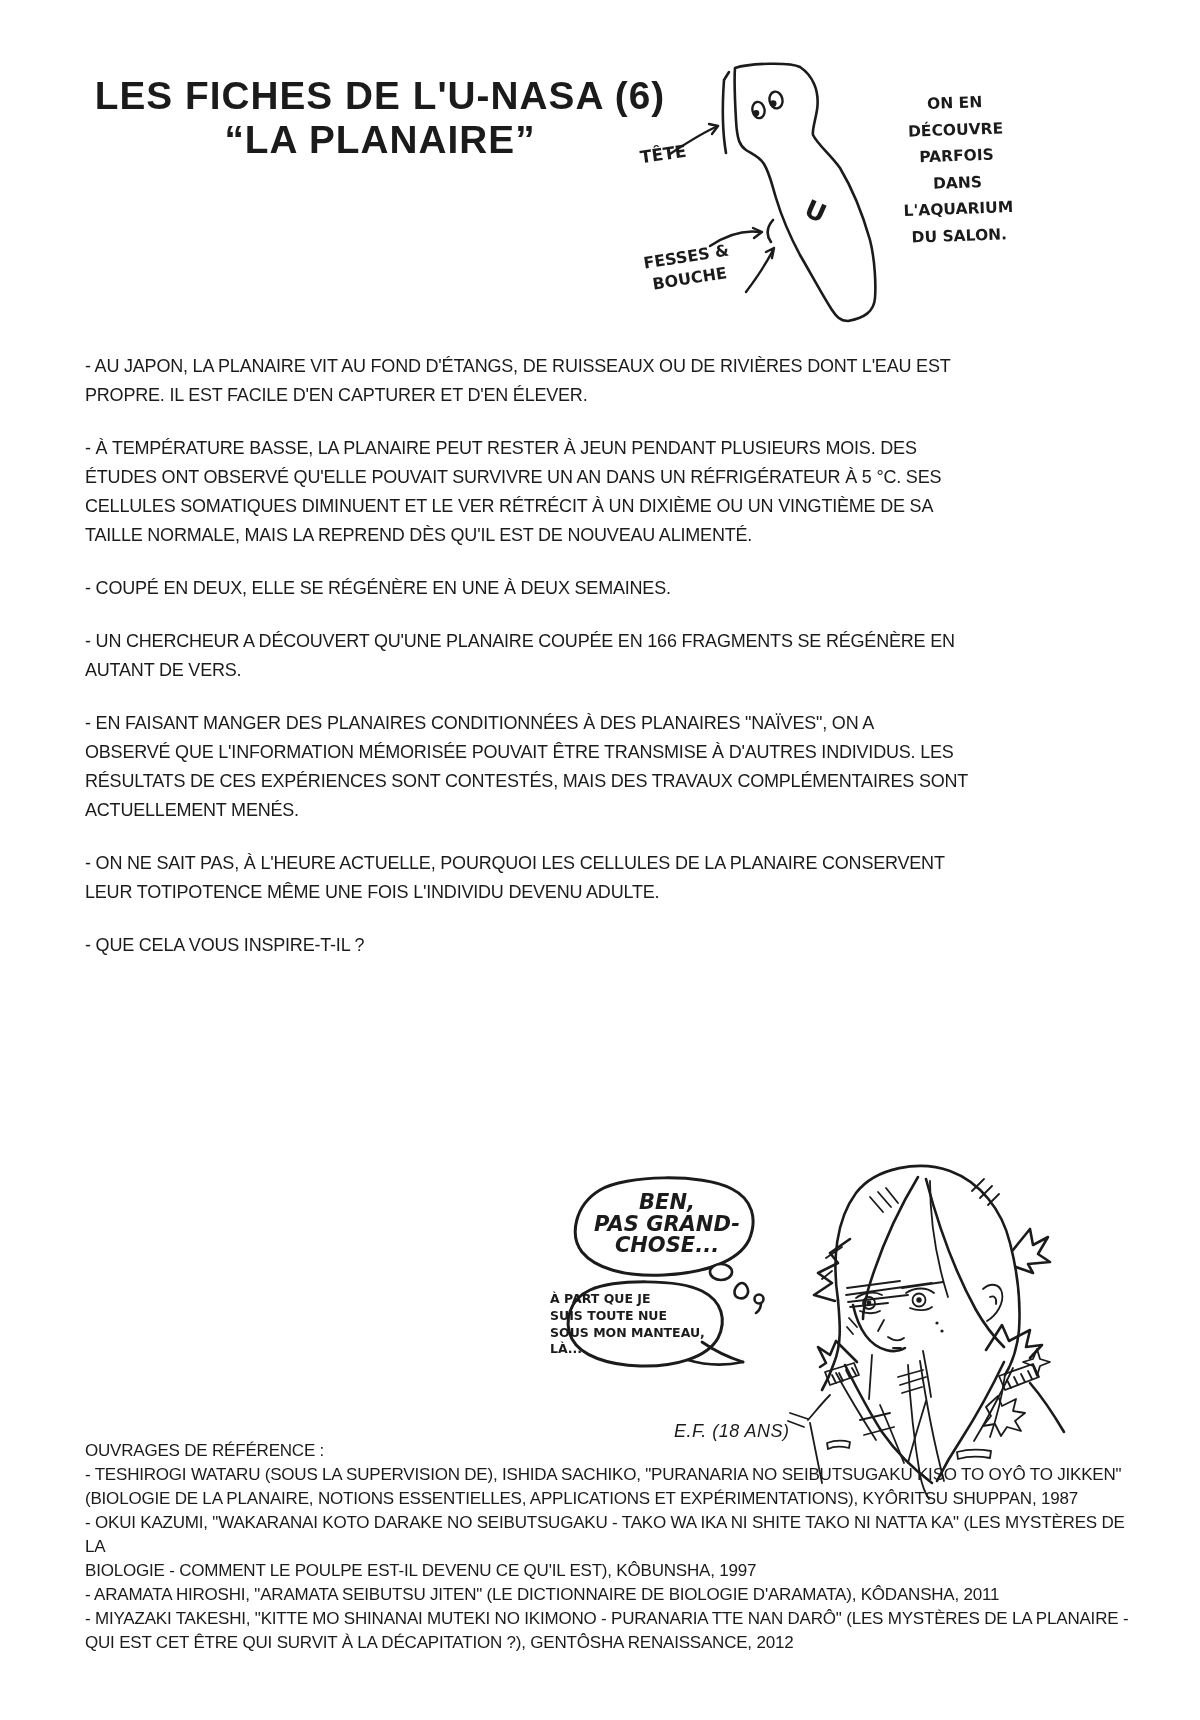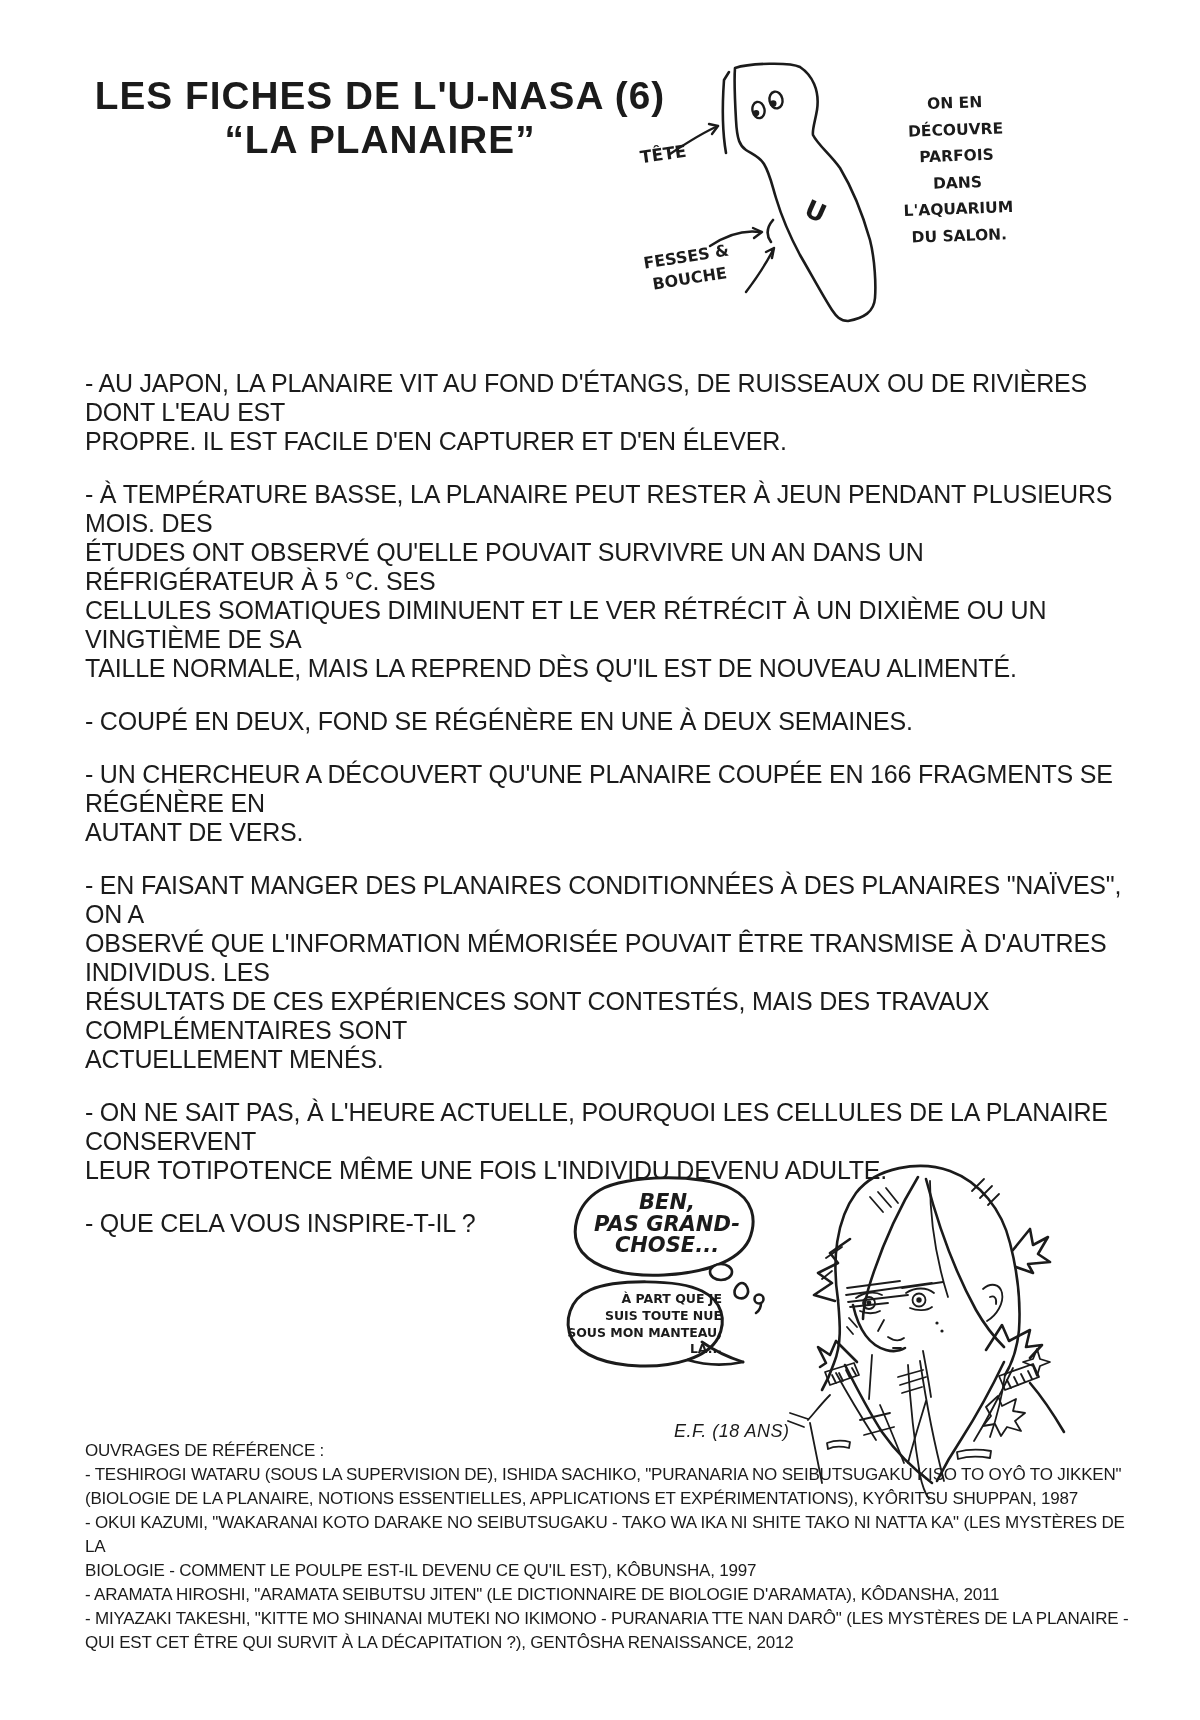--- a/index.html
+++ b/index.html
@@ -16,28 +16,28 @@
     font-weight:700;font-size:38px;line-height:44px;letter-spacing:1px;
     transform:scaleX(1.02);transform-origin:center;
   }
   
   .hand{font-family:"DejaVu Sans",sans-serif;font-weight:700;}
   .lbl-tete{left:640px;top:144px;font-size:17px;transform:rotate(-8deg);}
   .lbl-fesses{left:634px;top:246px;width:108px;text-align:center;font-size:16px;line-height:22px;transform:rotate(-9deg);}
   .lbl-aqua{left:896px;top:90px;width:122px;text-align:center;font-size:15.5px;line-height:26.5px;transform:rotate(-2deg);}
   
   .copy{
-    left:85px;top:369px;width:1040px;
-    font-size:25px;line-height:29px;letter-spacing:-0.2px;
+    left:85px;top:352px;width:1040px;
+    font-size:18px;line-height:29px;letter-spacing:-0.2px;
   }
   .copy p{margin:0 0 24px 0;}
   
   .thought-text{left:588px;top:1192px;width:158px;text-align:center;
     font-size:21px;line-height:21.5px;font-style:italic;}
-  .speech-text{left:566px;top:1291px;width:156px;text-align:right;
+  .speech-text{left:550px;top:1291px;width:156px;text-align:left;
     font-size:12.5px;line-height:16.8px;}
   .ef-caption{left:674px;top:1421px;font-size:18px;font-style:italic;letter-spacing:0.5px;}
   
   .refs{left:85px;top:1439px;width:1060px;font-size:17px;line-height:24px;letter-spacing:-0.2px;}
   svg{display:block;}
   .stroke{fill:none;stroke:#1b1b1b;stroke-width:2.6;stroke-linecap:round;stroke-linejoin:round;}
   .stroke-thin{fill:none;stroke:#1b1b1b;stroke-width:1.8;stroke-linecap:round;stroke-linejoin:round;}
   .fill-ink{fill:#1b1b1b;stroke:none;}
 </style>
 </head>
@@ -99,21 +99,21 @@
 L'AQUARIUM
 DU SALON.</div>
 
 <div class="abs copy">
   <p class="preline">- AU JAPON, LA PLANAIRE VIT AU FOND D'ÉTANGS, DE RUISSEAUX OU DE RIVIÈRES DONT L'EAU EST
 PROPRE. IL EST FACILE D'EN CAPTURER ET D'EN ÉLEVER.</p>
   <p class="preline">- À TEMPÉRATURE BASSE, LA PLANAIRE PEUT RESTER À JEUN PENDANT PLUSIEURS MOIS. DES
 ÉTUDES ONT OBSERVÉ QU'ELLE POUVAIT SURVIVRE UN AN DANS UN RÉFRIGÉRATEUR À 5 °C. SES
 CELLULES SOMATIQUES DIMINUENT ET LE VER RÉTRÉCIT À UN DIXIÈME OU UN VINGTIÈME DE SA
 TAILLE NORMALE, MAIS LA REPREND DÈS QU'IL EST DE NOUVEAU ALIMENTÉ.</p>
-  <p class="preline">- COUPÉ EN DEUX, FOND SE RÉGÉNÈRE EN UNE À DEUX SEMAINES.</p>
+  <p class="preline">- COUPÉ EN DEUX, ELLE SE RÉGÉNÈRE EN UNE À DEUX SEMAINES.</p>
   <p class="preline">- UN CHERCHEUR A DÉCOUVERT QU'UNE PLANAIRE COUPÉE EN 166 FRAGMENTS SE RÉGÉNÈRE EN
 AUTANT DE VERS.</p>
   <p class="preline">- EN FAISANT MANGER DES PLANAIRES CONDITIONNÉES À DES PLANAIRES "NAÏVES", ON A
 OBSERVÉ QUE L'INFORMATION MÉMORISÉE POUVAIT ÊTRE TRANSMISE À D'AUTRES INDIVIDUS. LES
 RÉSULTATS DE CES EXPÉRIENCES SONT CONTESTÉS, MAIS DES TRAVAUX COMPLÉMENTAIRES SONT
 ACTUELLEMENT MENÉS.</p>
   <p class="preline">- ON NE SAIT PAS, À L'HEURE ACTUELLE, POURQUOI LES CELLULES DE LA PLANAIRE CONSERVENT
 LEUR TOTIPOTENCE MÊME UNE FOIS L'INDIVIDU DEVENU ADULTE.</p>
   <p class="preline">- QUE CELA VOUS INSPIRE-T-IL ?</p>
 </div>

